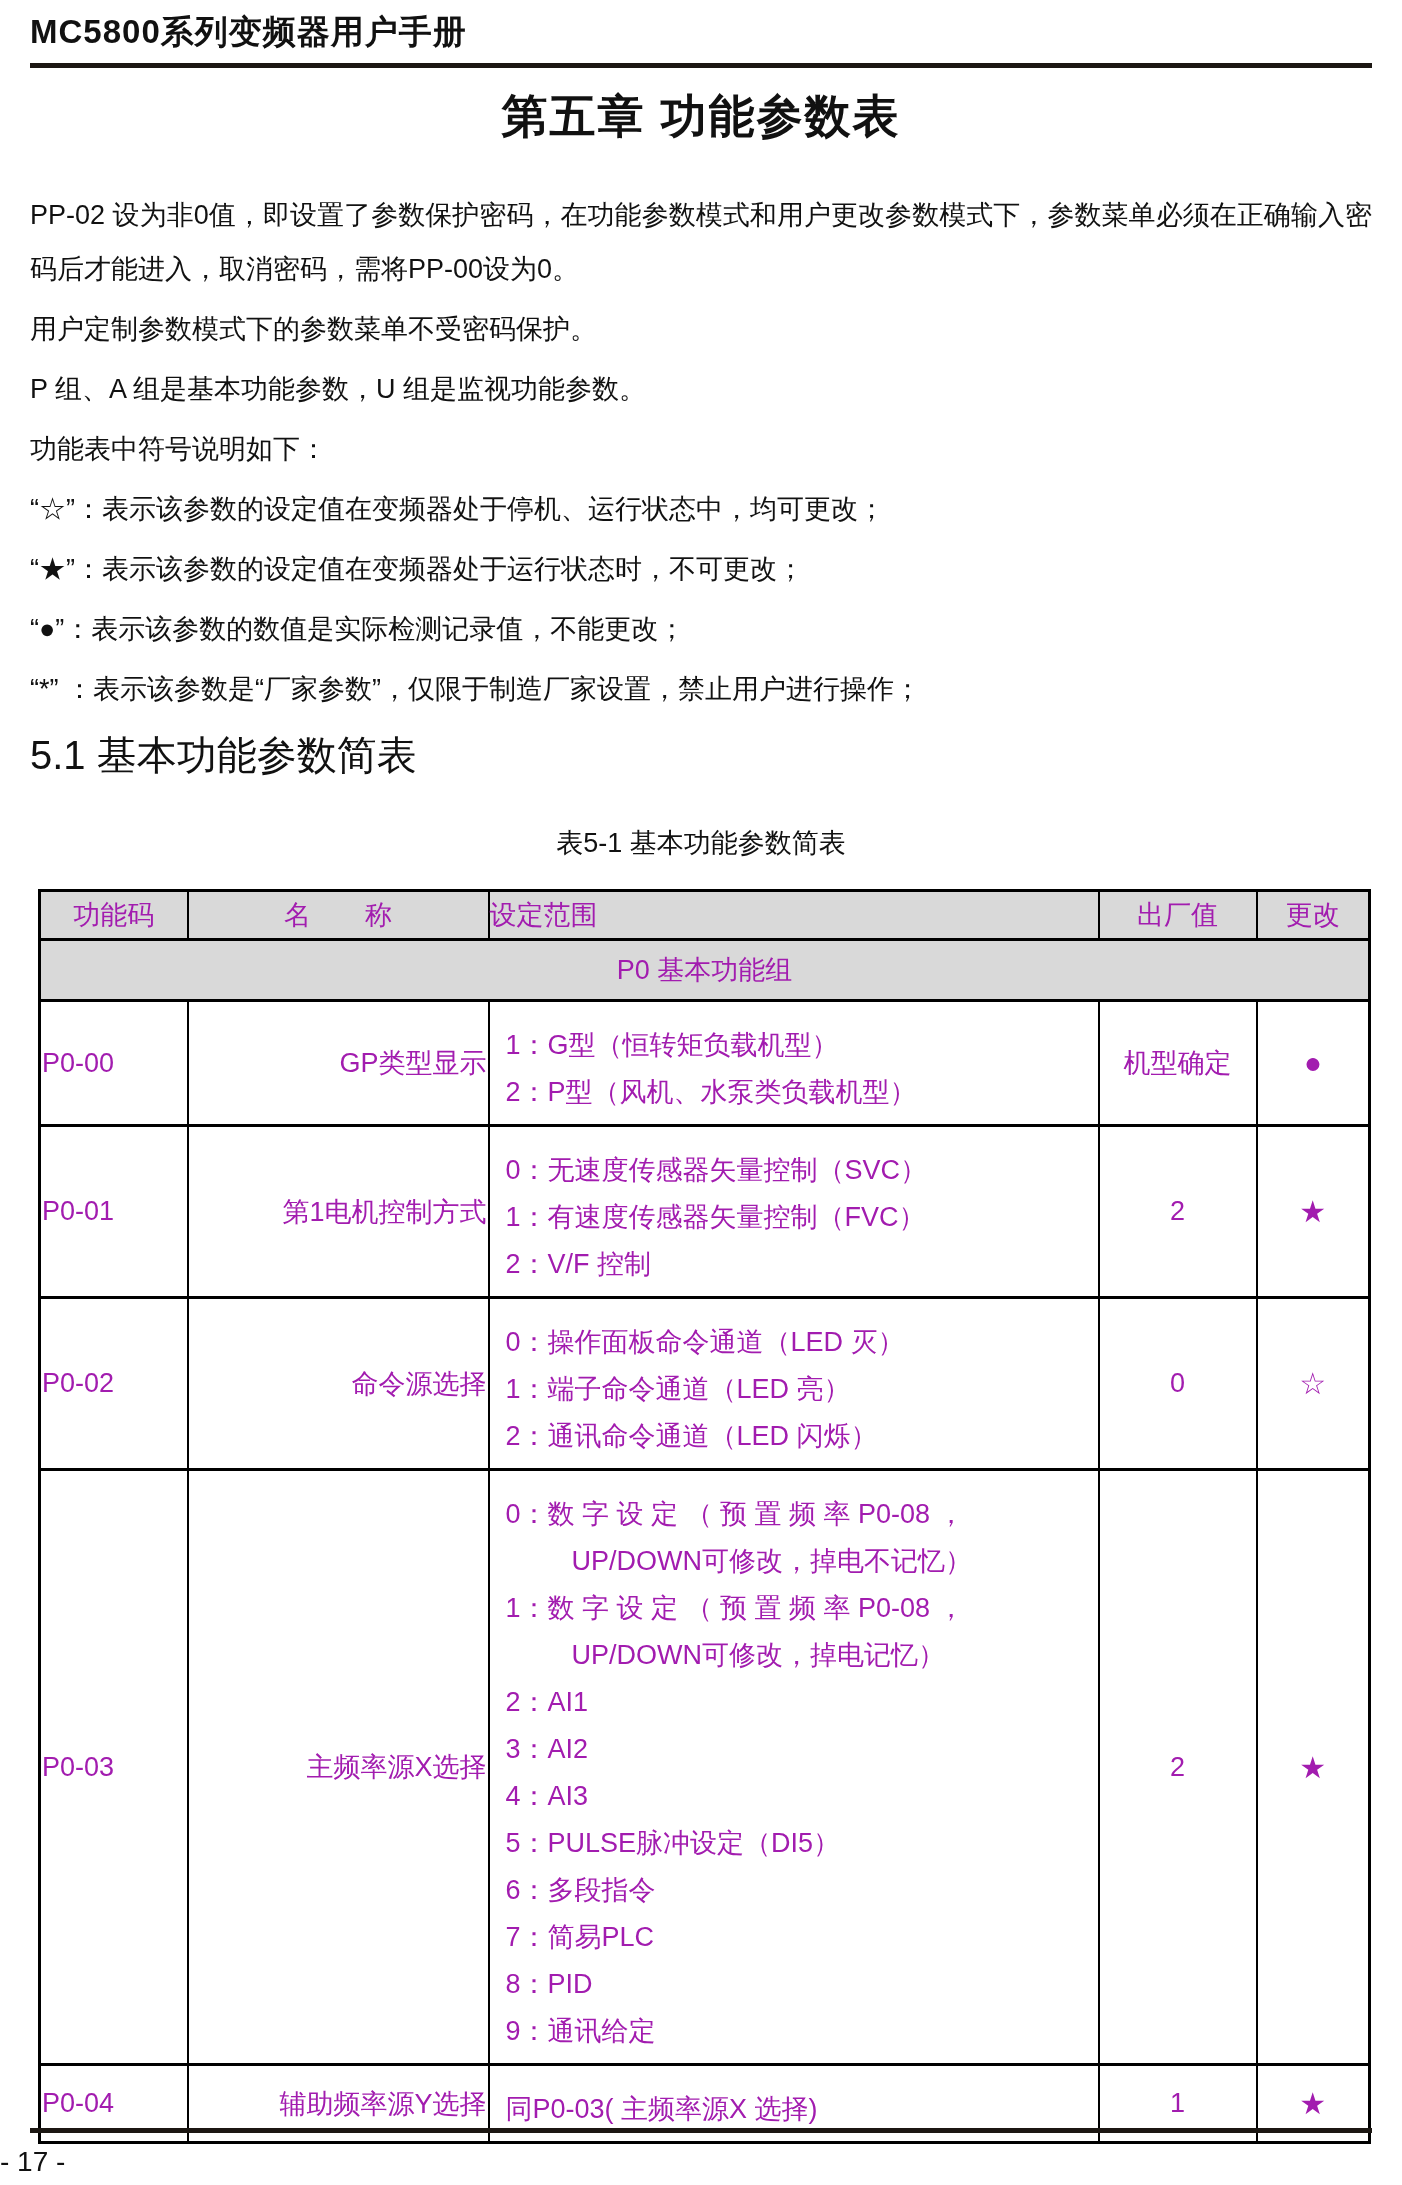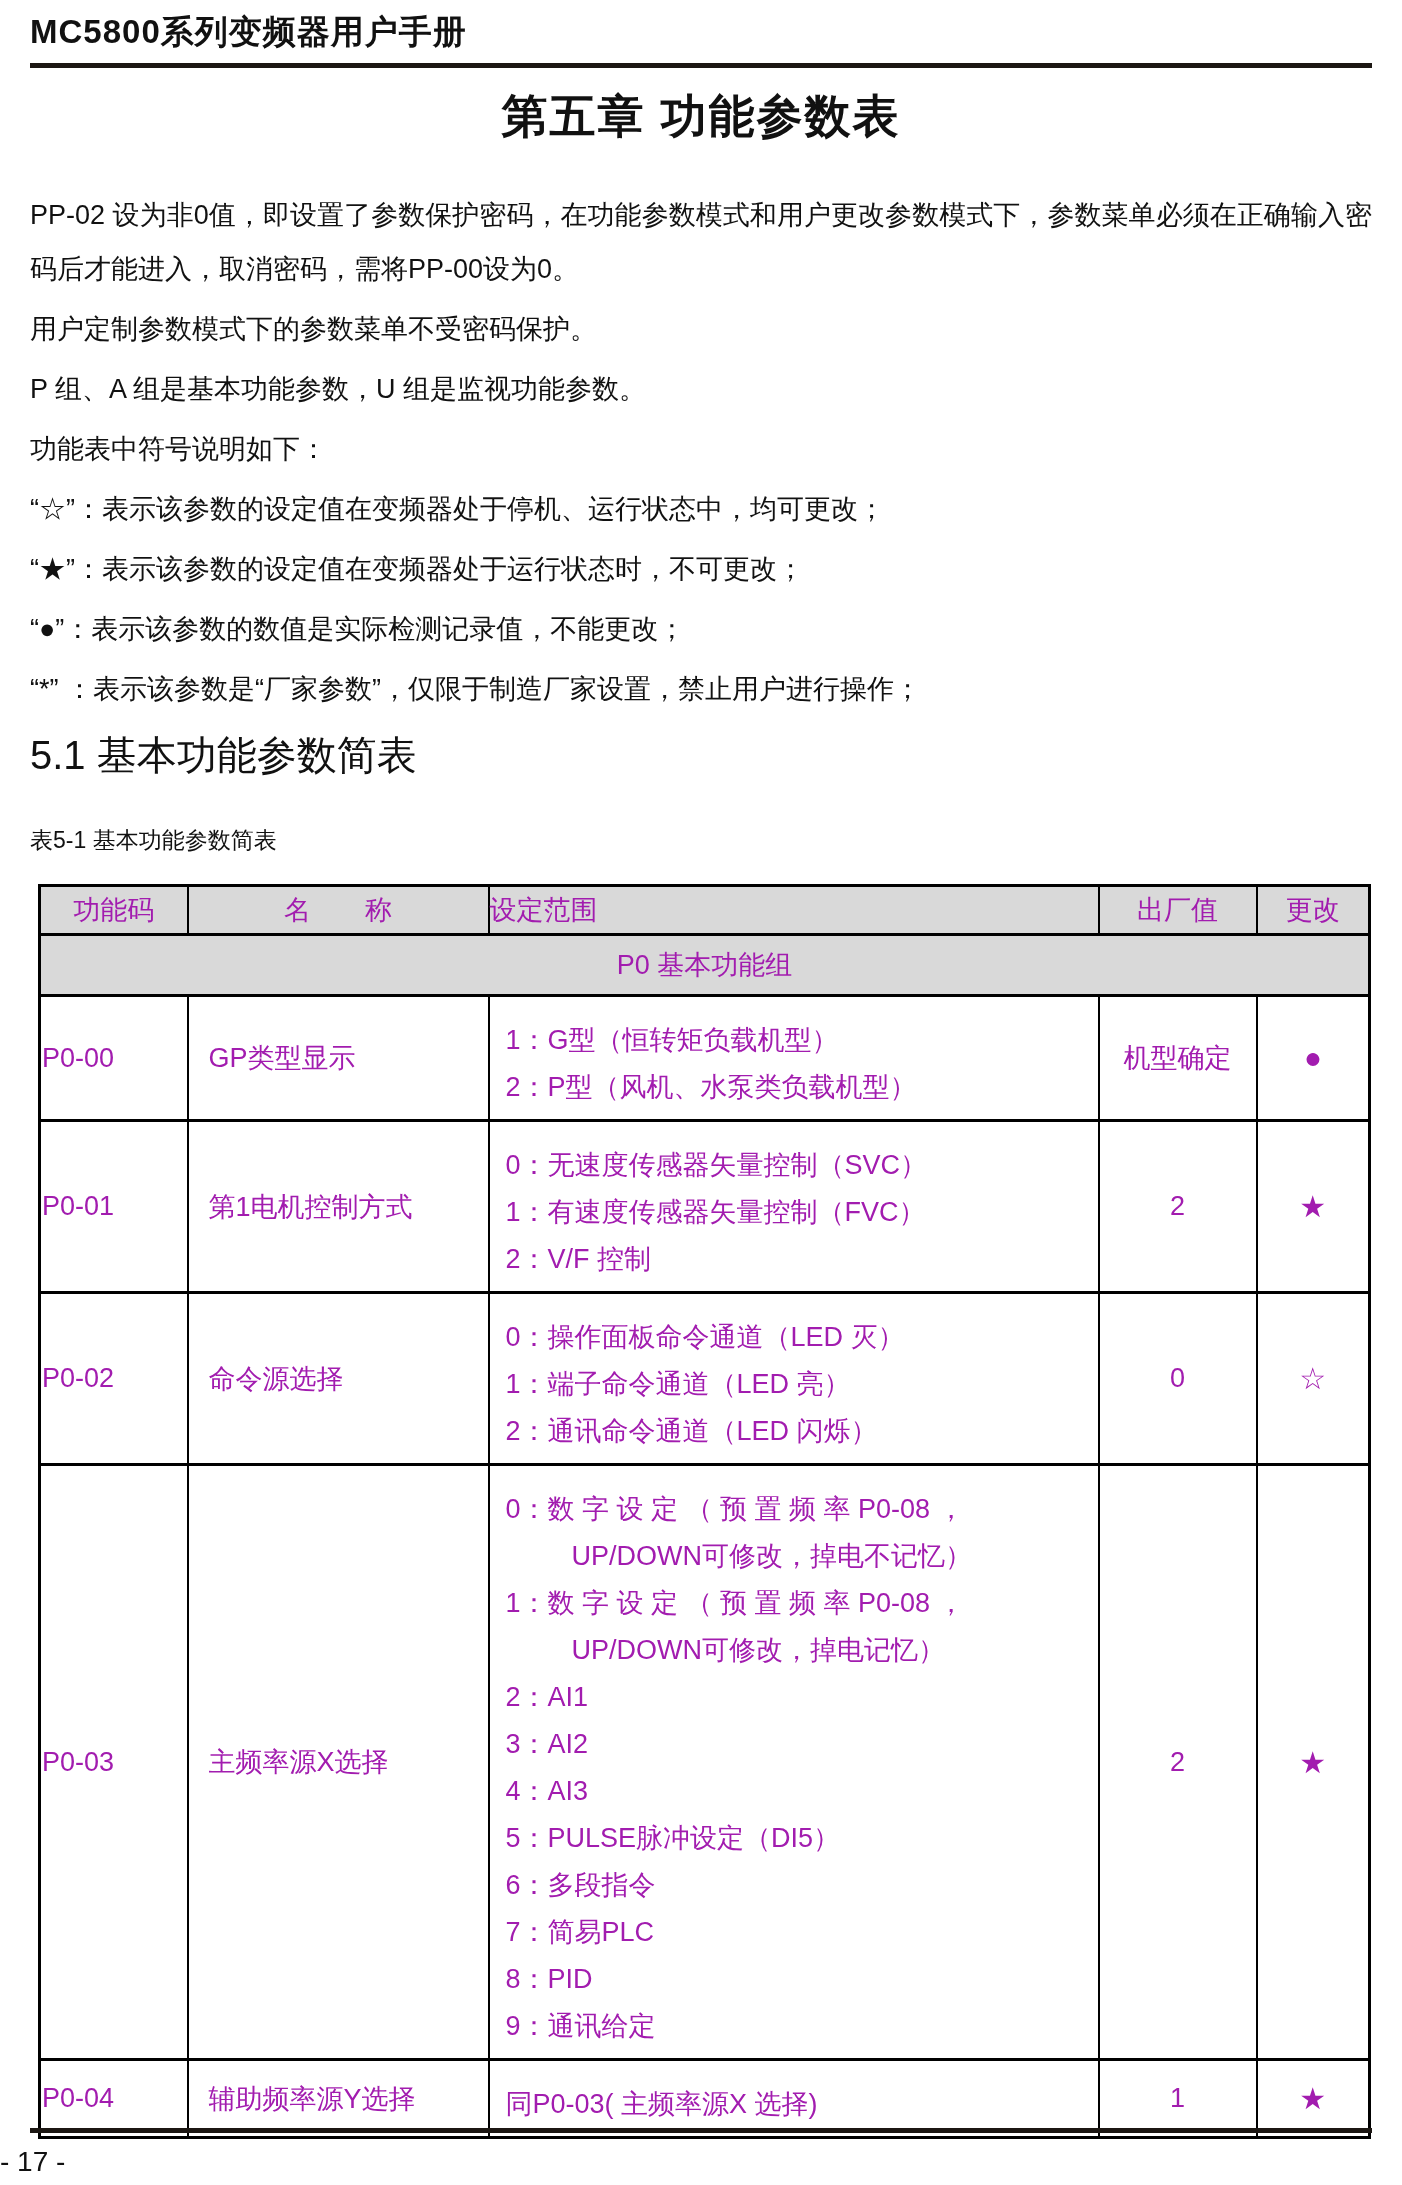--- a/index.html
+++ b/index.html
@@ -20,42 +20,42 @@
   }
 
   .intro { margin-top:40px; }
   .intro p {
     font-size:27px; line-height:54px; margin:0 0 6px 0;
     text-align:justify; text-justify:inter-ideograph;
   }
 
   h2.section { font-size:40px; font-weight:normal; margin:12px 0 0 0; }
 
-  .caption { font-size:23px; text-align:left; margin-top:42px; }
+  .caption { font-size:27px; text-align:center; margin-top:42px; }
 
   table.param {
     border-collapse:collapse; table-layout:fixed;
     width:1330px; margin:28px 0 0 8px;
     border:3px solid #000;
   }
   .param th, .param td {
     border:2px solid #000; font-size:27px; font-weight:normal;
     vertical-align:middle; color:#a21caf;
   }
   .param thead th { background:#d9d9d9; height:46px; padding:0; }
   th.h-code, th.h-default, th.h-change { text-align:center; }
   th.h-name { text-align:center; }
   th.h-range { text-align:left; padding-left:16px; }
 
   td.group-row {
     background:#d9d9d9; text-align:center; height:56px;
     border-top-width:3px; border-bottom-width:3px;
   }
   td.c-code { }
-  td.c-name { text-align:left; padding-left:20px; }
+  td.c-name { text-align:right; padding-left:20px; }
   td.c-range { text-align:left; padding:20px 10px 8px 16px; }
   td.c-default { text-align:center; }
   td.c-change { text-align:center; font-size:30px; }
   .param tbody td { border-top-width:3px; }
 
   .range-line { line-height:47px; white-space:nowrap; }
   .range-line.indent { padding-left:66px; }
 
   .footer-rule { position:absolute; left:30px; right:30px; top:2128px; height:5px; background:#1c1713; }
   .page-num { position:absolute; top:2146px; left:0; width:100%; font-size:28px; }

